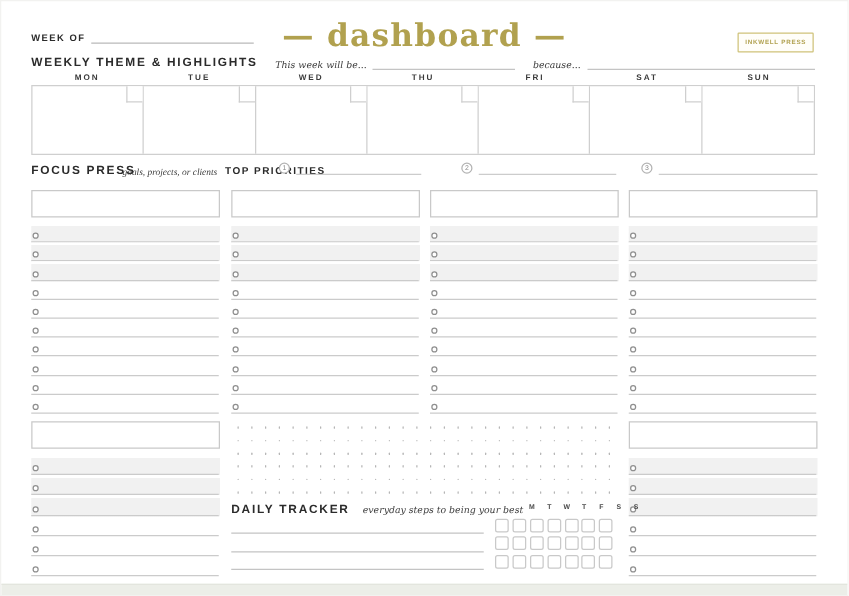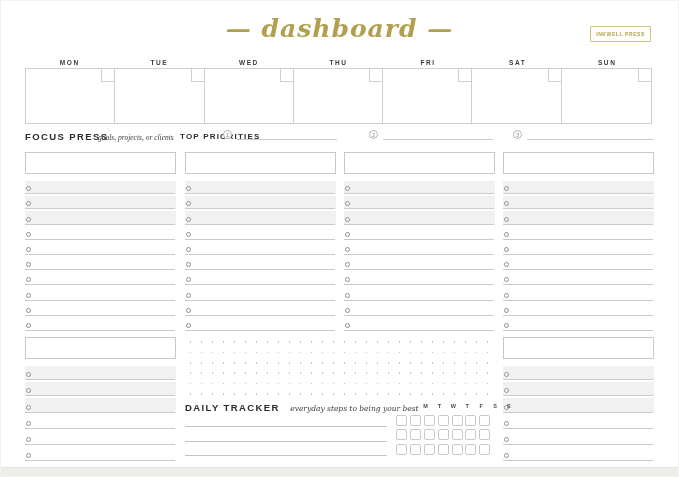--- a/index.html
+++ b/index.html
@@ -9,21 +9,21 @@
     position:relative; width:679px; height:477px; background:#fff;
     overflow:hidden; border:1px solid #f2f2f0;
   }
 
   
   .week-of { position:absolute; left:24px; top:25px; width:178px; display:flex; align-items:flex-end; }
   .week-of .lbl { font-size:7.5px; font-weight:700; letter-spacing:1.2px; white-space:nowrap; }
   .rule { border-bottom:1px solid #b9b9b9; height:9px; flex:1; margin-left:5px; }
   .title {
     position:absolute; left:0; right:0; top:13px; text-align:center;
-    font-family:"DejaVu Serif", serif; font-style:italic; font-weight:700;
+    font-family:"DejaVu Serif", serif; font-weight:700;
     font-size:25px; color:var(--gold); letter-spacing:1px;
   }
   .badge {
     position:absolute; right:27px; top:25px; border:1px solid #cfc27a;
     color:var(--gold); font-size:5px; font-weight:700; letter-spacing:0.6px;
     padding:4px 5px; border-radius:1px; background:#fffef9;
   }
 
   
   .theme-row { position:absolute; left:24px; right:26px; top:44px; display:flex; align-items:flex-end; height:11px; }
@@ -79,23 +79,34 @@
   .t-box { width:11px; height:11px; border:1px solid #c9c9c9; border-radius:2px; background:#fff; }
 
   
   .pad-edge { position:absolute; left:0; right:0; bottom:0; height:9px; background:var(--edge); border-top:1px solid #e3e5de; }
 </style>
 </head>
 <body>
 
 <div class="page">
 
+  <div class="week-of">
+    <span class="lbl">WEEK OF</span>
+    <span class="rule"></span>
+  </div>
   <div class="title">— dashboard —</div>
   <div class="badge">INKWELL PRESS</div>
 
+  <div class="theme-row">
+    <span class="h1">WEEKLY THEME &amp; HIGHLIGHTS</span>
+    <span class="script">This week will be...</span>
+    <span class="rule" style="flex:1.25;"></span>
+    <span class="script">because...</span>
+    <span class="rule" style="flex:2;"></span>
+  </div>
 
   <div class="day-labels">
     <div>MON</div>
     <div>TUE</div>
     <div>WED</div>
     <div>THU</div>
     <div>FRI</div>
     <div>SAT</div>
     <div>SUN</div>
   </div>

